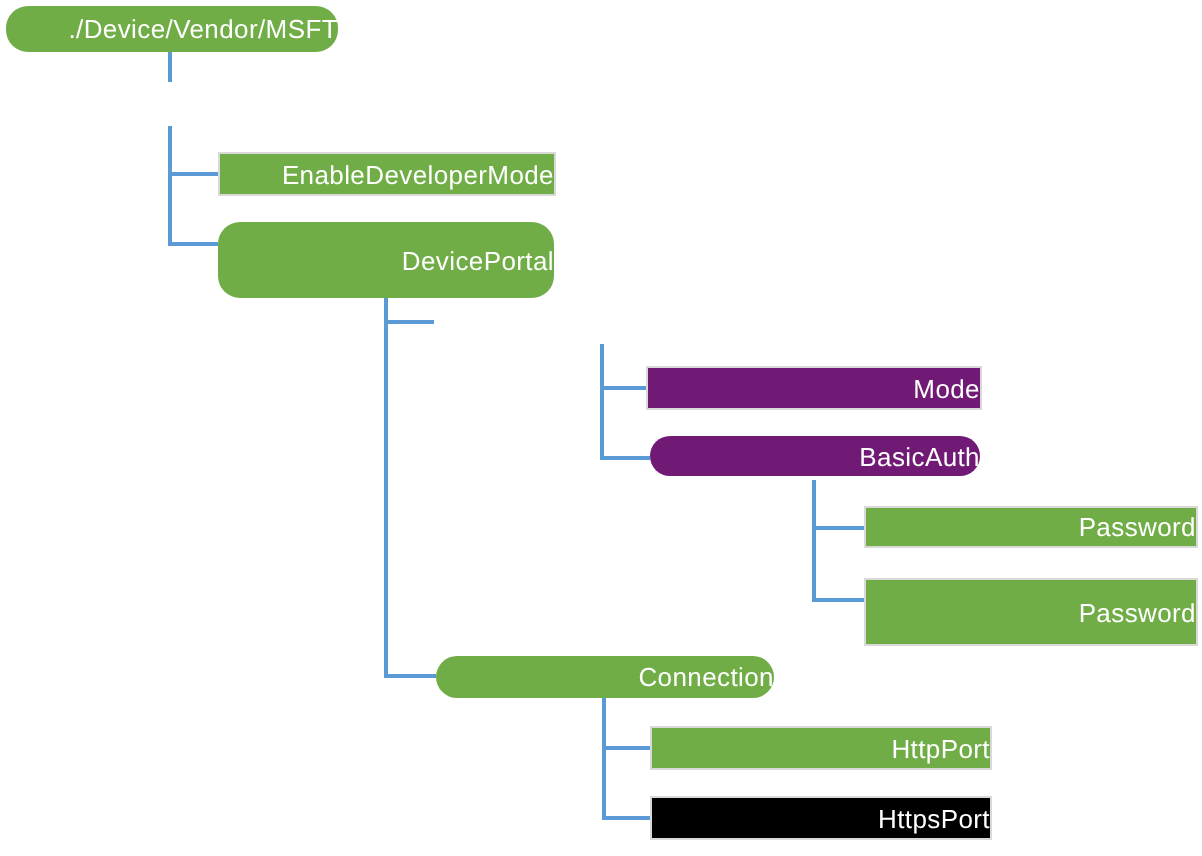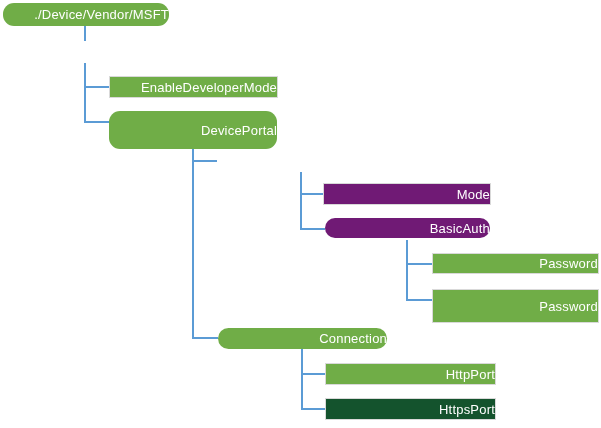--- a/index.html
+++ b/index.html
@@ -78,16 +78,16 @@
     </div>
     <div class="node rect" style="left: 432px; top: 289px; width: 167px; height: 34px; background: rgb(112, 173, 71); color: rgb(255, 255, 255); border-color: rgb(217, 217, 217);">
       <span>Password</span>
     </div>
     <div class="node rounded" style="left: 218px; top: 328px; width: 169px; height: 21px; background: rgb(112, 173, 71); color: rgb(255, 255, 255);">
       <span>Connection</span>
     </div>
     <div class="node rect" style="left: 325px; top: 363px; width: 171px; height: 22px; background: rgb(112, 173, 71); color: rgb(255, 255, 255); border-color: rgb(217, 217, 217);">
       <span>HttpPort</span>
     </div>
-    <div class="node rect" style="left: 325px; top: 398px; width: 171px; height: 22px; background: #14532d; color: rgb(255, 255, 255); border-color: rgb(217, 217, 217);">
+    <div class="node rect" style="left: 325px; top: 398px; width: 171px; height: 22px; background: #000000; color: rgb(255, 255, 255); border-color: rgb(217, 217, 217);">
       <span>HttpsPort</span>
     </div>
   </div>
 
 </body></html>

